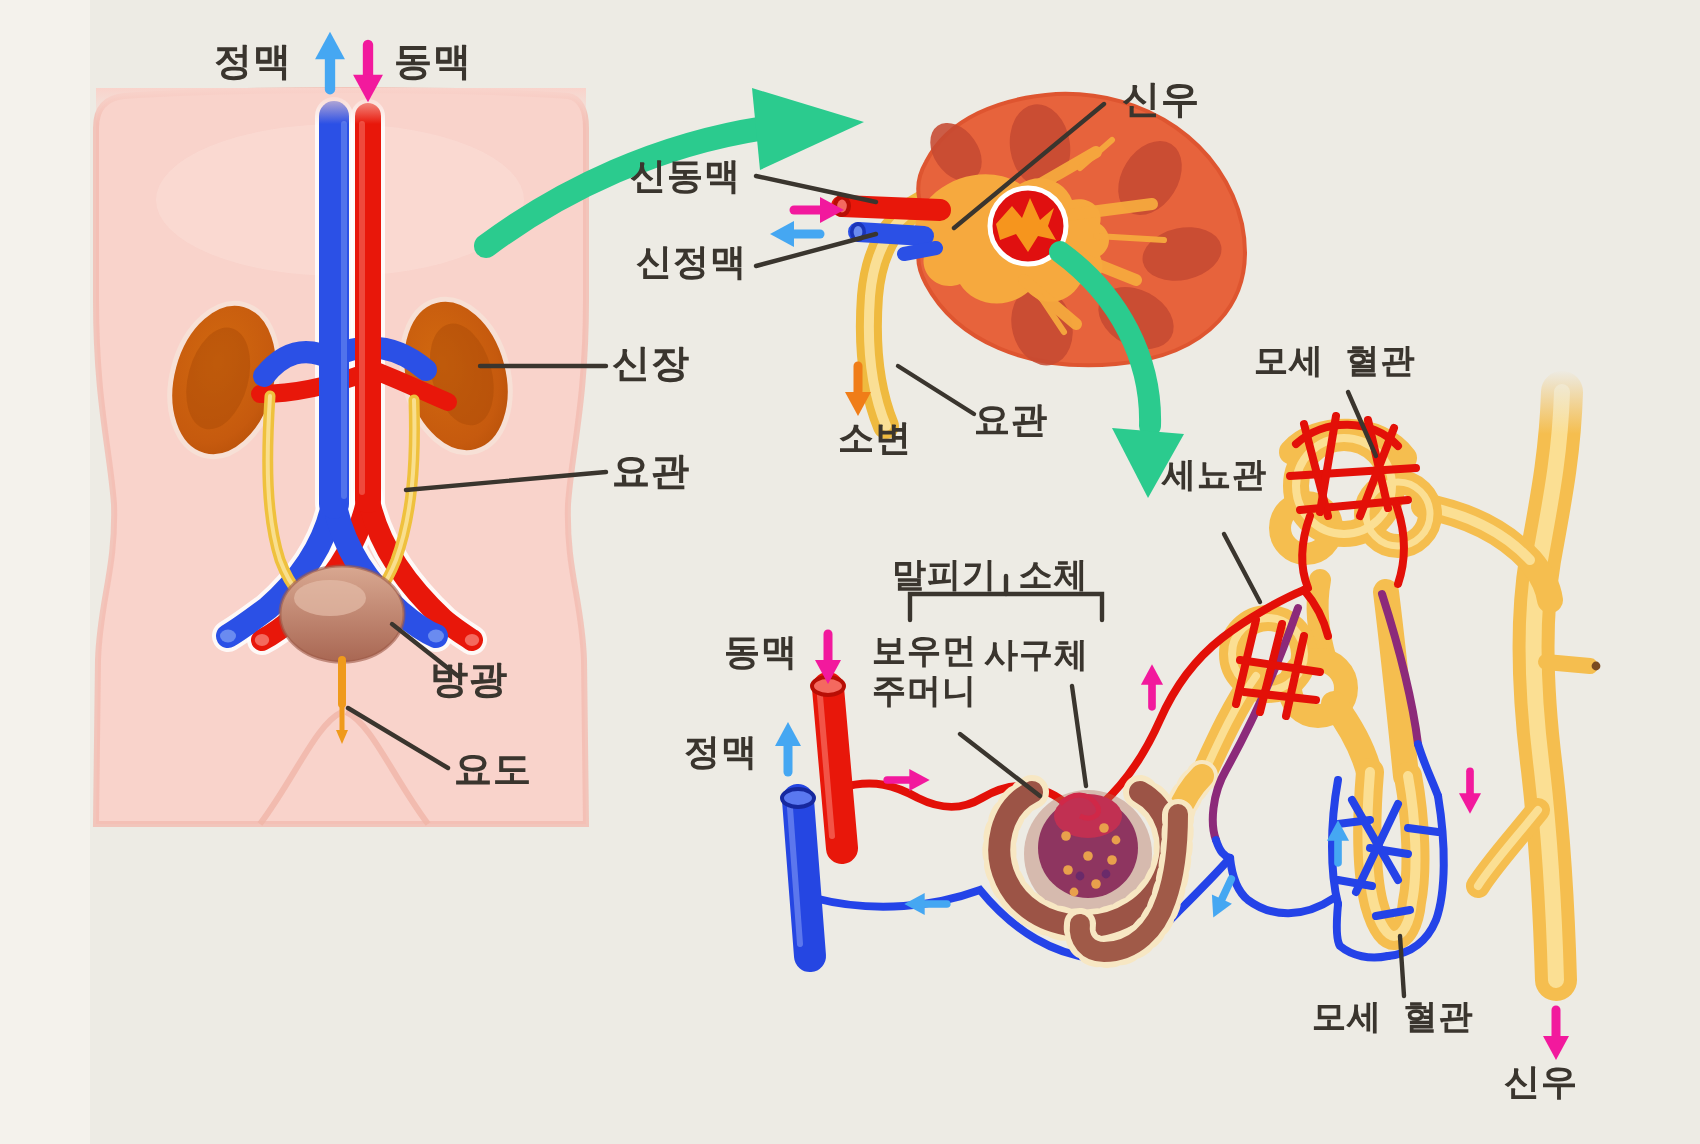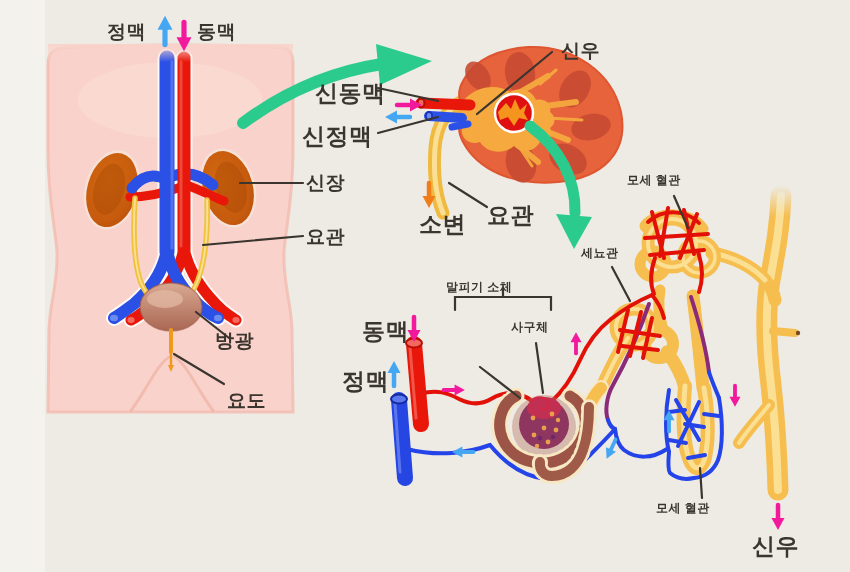--- a/index.html
+++ b/index.html
@@ -1,22 +1,22 @@
 <!DOCTYPE html>
 <html><head>
 <meta charset="utf-8">
 <style>
   html,body{margin:0;padding:0;background:#EDEBE4;}
   .canvas{position:relative;width:850px;height:572px;background:#EDEBE4;overflow:hidden;
-          font-family:Liberation Sans, sans-serif;}
+          font-family:Liberation Mono, monospace;}
   .canvas svg{position:absolute;left:0;top:0;}
   .lbl{position:absolute;font-weight:700;color:#3A352E;white-space:nowrap;
-       font-size:23px;letter-spacing:0.5px;line-height:1.2;}
+       font-size:18px;letter-spacing:0.5px;line-height:1.2;}
   .lbl.big{font-size:19px;}
-  .lbl.sm{font-size:12px;}
+  .lbl.sm{font-size:17px;}
 </style>
 </head>
 <body>
 
 <div class="canvas">
 <svg width="850" height="572" viewBox="0 0 850 572">
   <defs>
     <g id="arrowUp">
       <line x1="0" y1="24" x2="0" y2="9" stroke="currentColor" stroke-width="4.5" stroke-linecap="round"></line>
       <polygon points="-6.5,11 6.5,11 0,-1" fill="currentColor"></polygon>
@@ -313,29 +313,33 @@
       <line x1="702" y1="498" x2="700" y2="468"></line>
     </g>
   </g>
 </svg>
 
 <div class="lbl big" style="left:107px;top:21px">정맥</div>
 <div class="lbl big" style="left:197px;top:21px">동맥</div>
 <div class="lbl big" style="left:306px;top:172px">신장</div>
 <div class="lbl big" style="left:306px;top:226px">요관</div>
 <div class="lbl big" style="left:215px;top:330px">방광</div>
-<div class="lbl big" style="left:227px;top:390px">요도</div>
+<div class="lbl big" style="left:227px;top:375px">요도</div>
 
 <div class="lbl big" style="left:561px;top:40px">신우</div>
 <div class="lbl" style="left:315px;top:80px">신동맥</div>
-<div class="lbl" style="left:302px;top:123px">신정맥</div>
+<div class="lbl" style="left:318px;top:123px">신정맥</div>
 <div class="lbl" style="left:419px;top:211px">소변</div>
 <div class="lbl" style="left:487px;top:202px">요관</div>
 
 <div class="lbl sm" style="left:627px;top:173px">모세 혈관</div>
-<div class="lbl sm" style="left:581px;top:246px">세뇨관</div>
+<div class="lbl sm" style="left:581px;top:230px">세뇨관</div>
 <div class="lbl sm" style="left:446px;top:280px">말피기 소체</div>
-<div class="lbl sm" style="left:511px;top:320px">사구체</div>
+<div class="lbl sm" style="left:436px;top:318px">
+  <div>보우먼</div>
+  <div>주머니</div>
+</div>
+<div class="lbl sm" style="left:492px;top:320px">사구체</div>
 <div class="lbl" style="left:362px;top:318px">동맥</div>
 <div class="lbl" style="left:342px;top:368px">정맥</div>
 <div class="lbl sm" style="left:656px;top:501px">모세 혈관</div>
 <div class="lbl" style="left:752px;top:533px">신우</div>
 </div>
 
 </body></html>

